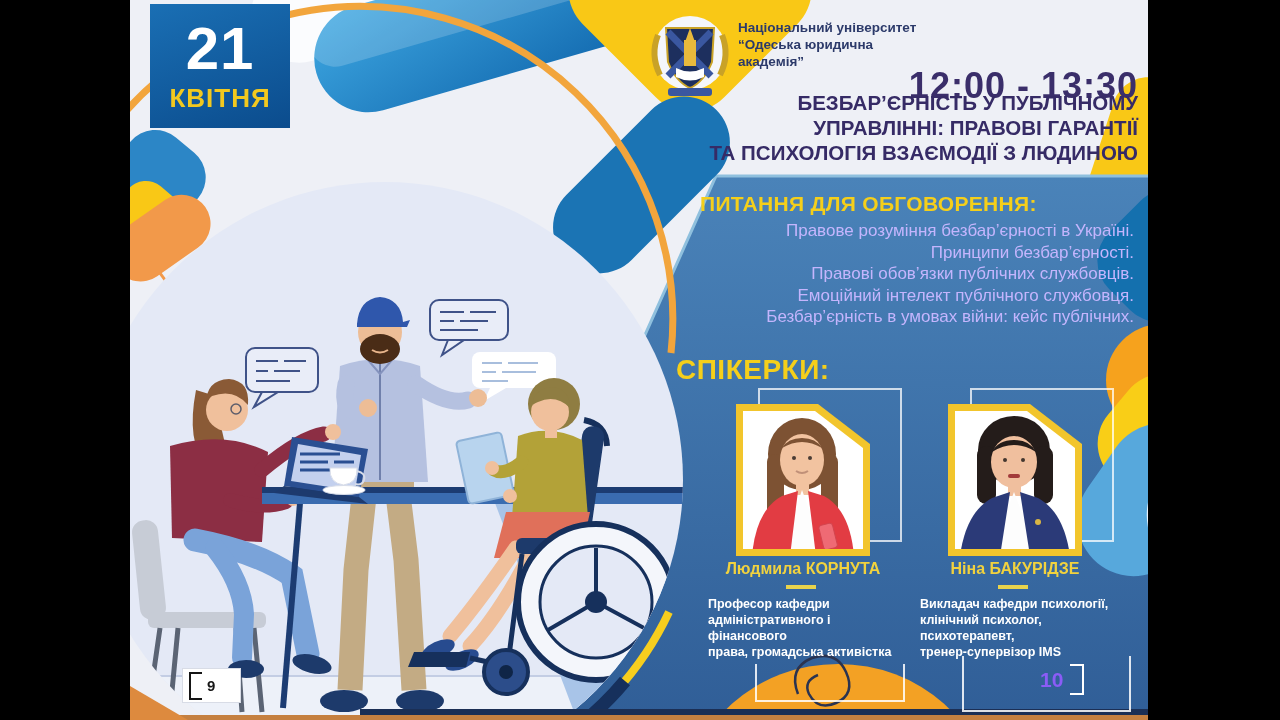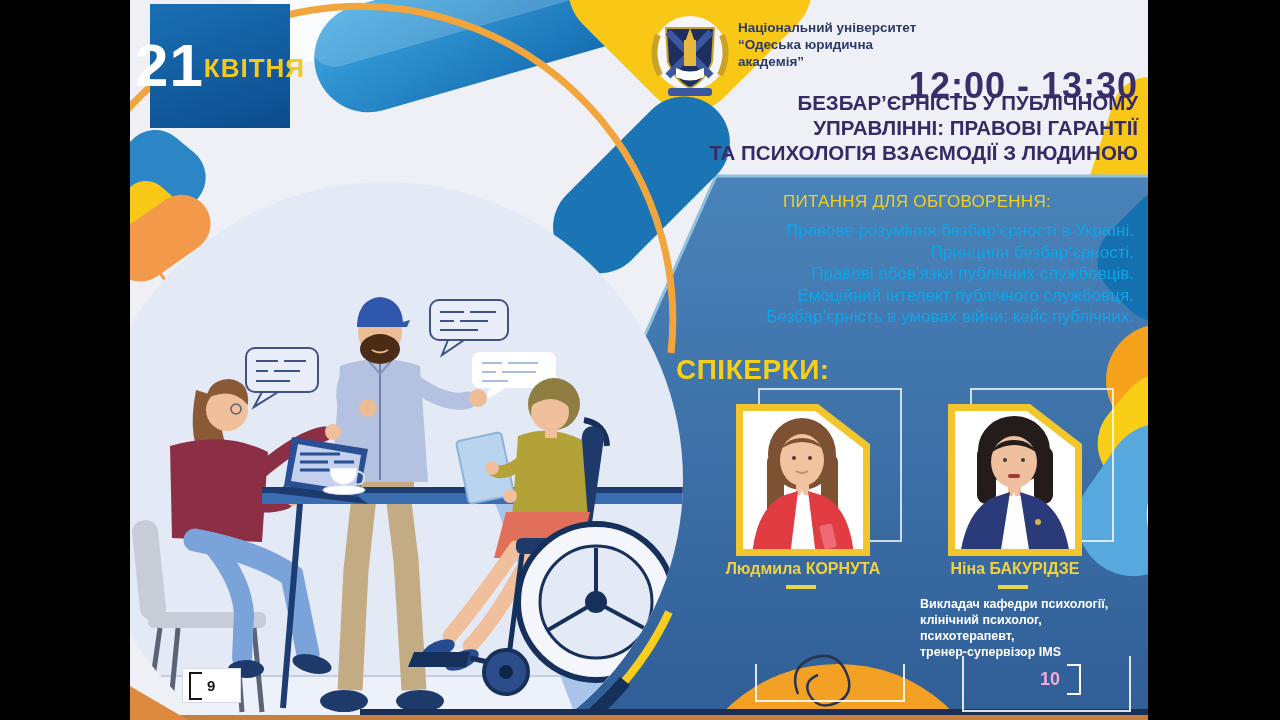--- a/index.html
+++ b/index.html
@@ -3,51 +3,51 @@
 <meta charset="utf-8">
 <style>
   html,body{margin:0;padding:0;background:#000;}
   .stage{position:relative;width:1280px;height:720px;margin:0 auto;background:#000;overflow:hidden;
          font-family:"Liberation Sans","DejaVu Sans",sans-serif;}
   .stage svg.art{position:absolute;left:0;top:0;}
   .abs{position:absolute;}
   .pre{white-space:pre-line;}
 
   .date-box{left:150px;top:4px;width:140px;height:124px;background:linear-gradient(160deg,#1a6fb4,#0b4c8d);
-            display:flex;align-items:center;justify-content:center;z-index:3;}
+            display:flex;flex-direction:column;align-items:center;justify-content:center;z-index:3;}
   .date-day{font-size:60px;font-weight:800;color:#fff;line-height:1;letter-spacing:1px;}
   .date-month{font-size:26px;font-weight:800;color:#f2c91f;letter-spacing:1px;margin-top:4px;}
 
   .uni-text{left:738px;top:20px;width:190px;font-size:13.5px;line-height:1.25;font-weight:700;color:#2c3a6a;z-index:3;}
   .time{left:700px;top:42px;width:438px;text-align:right;font-size:36px;font-weight:800;color:#3a2e6a;z-index:3;letter-spacing:1px;margin-top:23px;}
   .title{left:620px;top:90px;width:518px;text-align:right;font-size:20.5px;line-height:25px;font-weight:800;color:#362b66;z-index:3;}
 
-  .q-heading{left:700px;top:192px;width:434px;text-align:center;font-size:17px;font-weight:400;color:#f5cf1a;z-index:3;letter-spacing:.3px;}
+  .q-heading{left:700px;top:192px;width:434px;text-align:left;font-size:21px;font-weight:700;color:#f5cf1a;z-index:3;letter-spacing:.3px;}
   .q-list{left:620px;top:220px;width:514px;text-align:right;z-index:3;}
-  .q-item{font-size:17px;line-height:21.6px;color:#0ea5e9;}
+  .q-item{font-size:17px;line-height:21.6px;color:#c4b5fd;}
 
   .sp-heading{left:676px;top:354px;font-size:28px;font-weight:800;color:#f5cf1a;z-index:3;letter-spacing:.5px;}
 
   .card{position:absolute;top:388px;width:206px;height:330px;z-index:3;}
   .card-0{left:700px;} .card-1{left:912px;}
   .ghost{position:absolute;left:58px;top:0;width:140px;height:150px;border:2px solid rgba(255,255,255,.75);}
   .photo{position:absolute;left:36px;top:16px;width:134px;height:152px;}
   .photo svg{display:block;}
   .sp-name{position:absolute;top:172px;left:10px;width:186px;text-align:center;font-size:16px;font-weight:700;color:#f1d23e;}
   .dash{position:absolute;top:197px;left:86px;width:30px;height:4px;background:#e8d34c;}
   .sp-role{position:absolute;top:208px;left:8px;width:196px;font-size:12.5px;line-height:16px;font-weight:700;color:#fff;}
   .bracket{position:absolute;border:2px solid rgba(255,255,255,.85);border-top:none;}
   .card-0 .bracket{left:55px;top:276px;width:146px;height:36px;}
   .card-1 .bracket{left:50px;top:268px;width:165px;height:54px;}
 
   .page-left{left:183px;top:669px;width:57px;height:33px;background:#fff;display:flex;align-items:center;z-index:4;box-shadow:0 0 0 1px #d8dce6;}
   .bracket-left{display:inline-block;width:11px;height:24px;border:2.5px solid #151515;border-right:none;margin-left:6px;}
   .page-left-num{font-size:15px;color:#151515;font-weight:700;margin-left:5px;}
   .page-right{left:1040px;top:664px;display:flex;align-items:center;gap:7px;z-index:4;}
-  .page-right-num{font-size:18px;color:#f9a8d4;font-weight:700;}
+  .page-right-num{font-size:21px;color:#8b5cf6;font-weight:700;}
   .bracket-right{display:inline-block;width:12px;height:27px;border:2px solid #fff;border-left:none;}
 </style>
 </head>
 <body>
 
 <div class="stage">
 
   <svg class="art" width="1280" height="720" viewBox="0 0 1280 720">
     <defs>
       <linearGradient id="gPanel" x1="0" y1="0" x2="0" y2="1">
@@ -311,20 +311,23 @@
           <path d="M16,152 Q20,106 46,92 L62,87 L54,152 Z" fill="#e23c43"></path>
           <path d="M118,152 Q114,106 88,92 L72,87 L80,152 Z" fill="#e23c43"></path>
           <g transform="rotate(-14 92 132)">
               <rect x="85" y="120" width="14" height="25" rx="3" fill="#ef6a74" stroke="#d2454f"></rect>
             </g>
         </g>
       </svg>
     </div>
     <div class="sp-name">Людмила КОРНУТА</div>
     <div class="dash"></div>
+    <div class="sp-role pre">Професор кафедри
+адміністративного і фінансового
+права, громадська активістка</div>
     <div class="bracket"></div>
   </div>
 
   <div class="card card-1">
     <div class="ghost"></div>
     <div class="photo">
       <svg width="134" height="152" viewBox="0 0 134 152">
         <polygon points="0,0 82,0 134,40 134,152 0,152" fill="#f2c52c"></polygon>
         <polygon points="7,7 79,7 127,44 127,145 7,145" fill="#ffffff"></polygon>
         <clipPath id="ph2">

